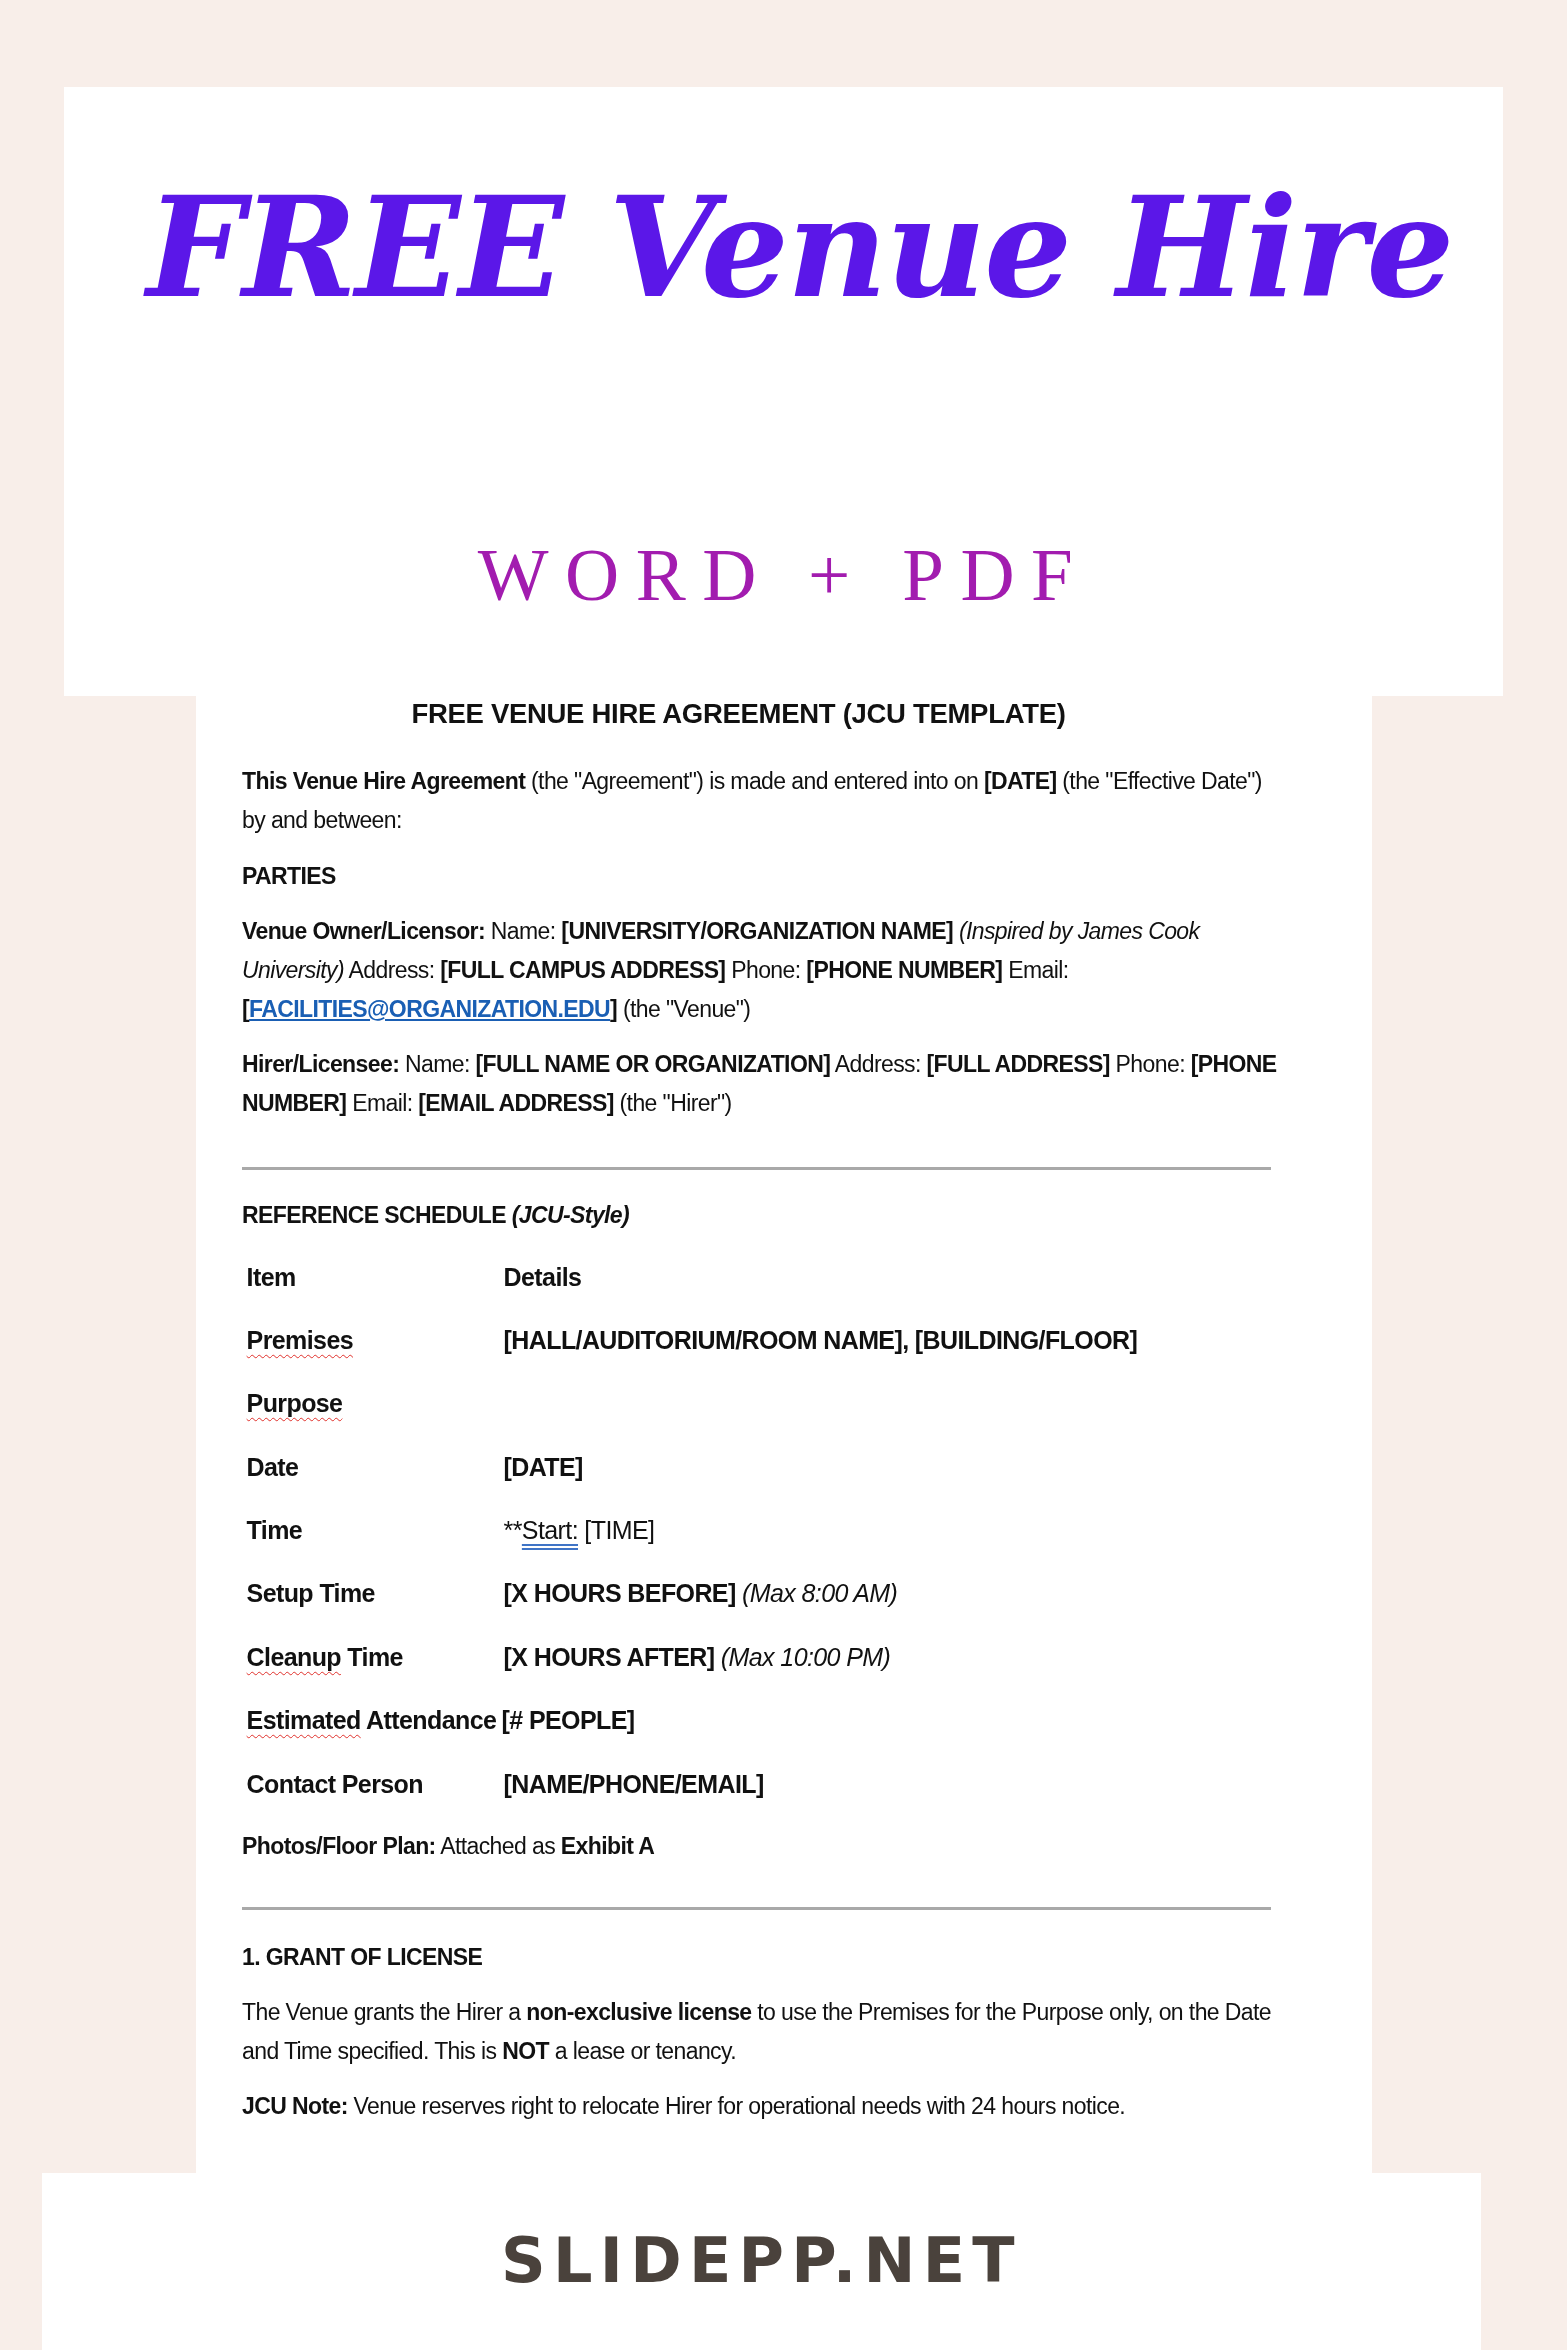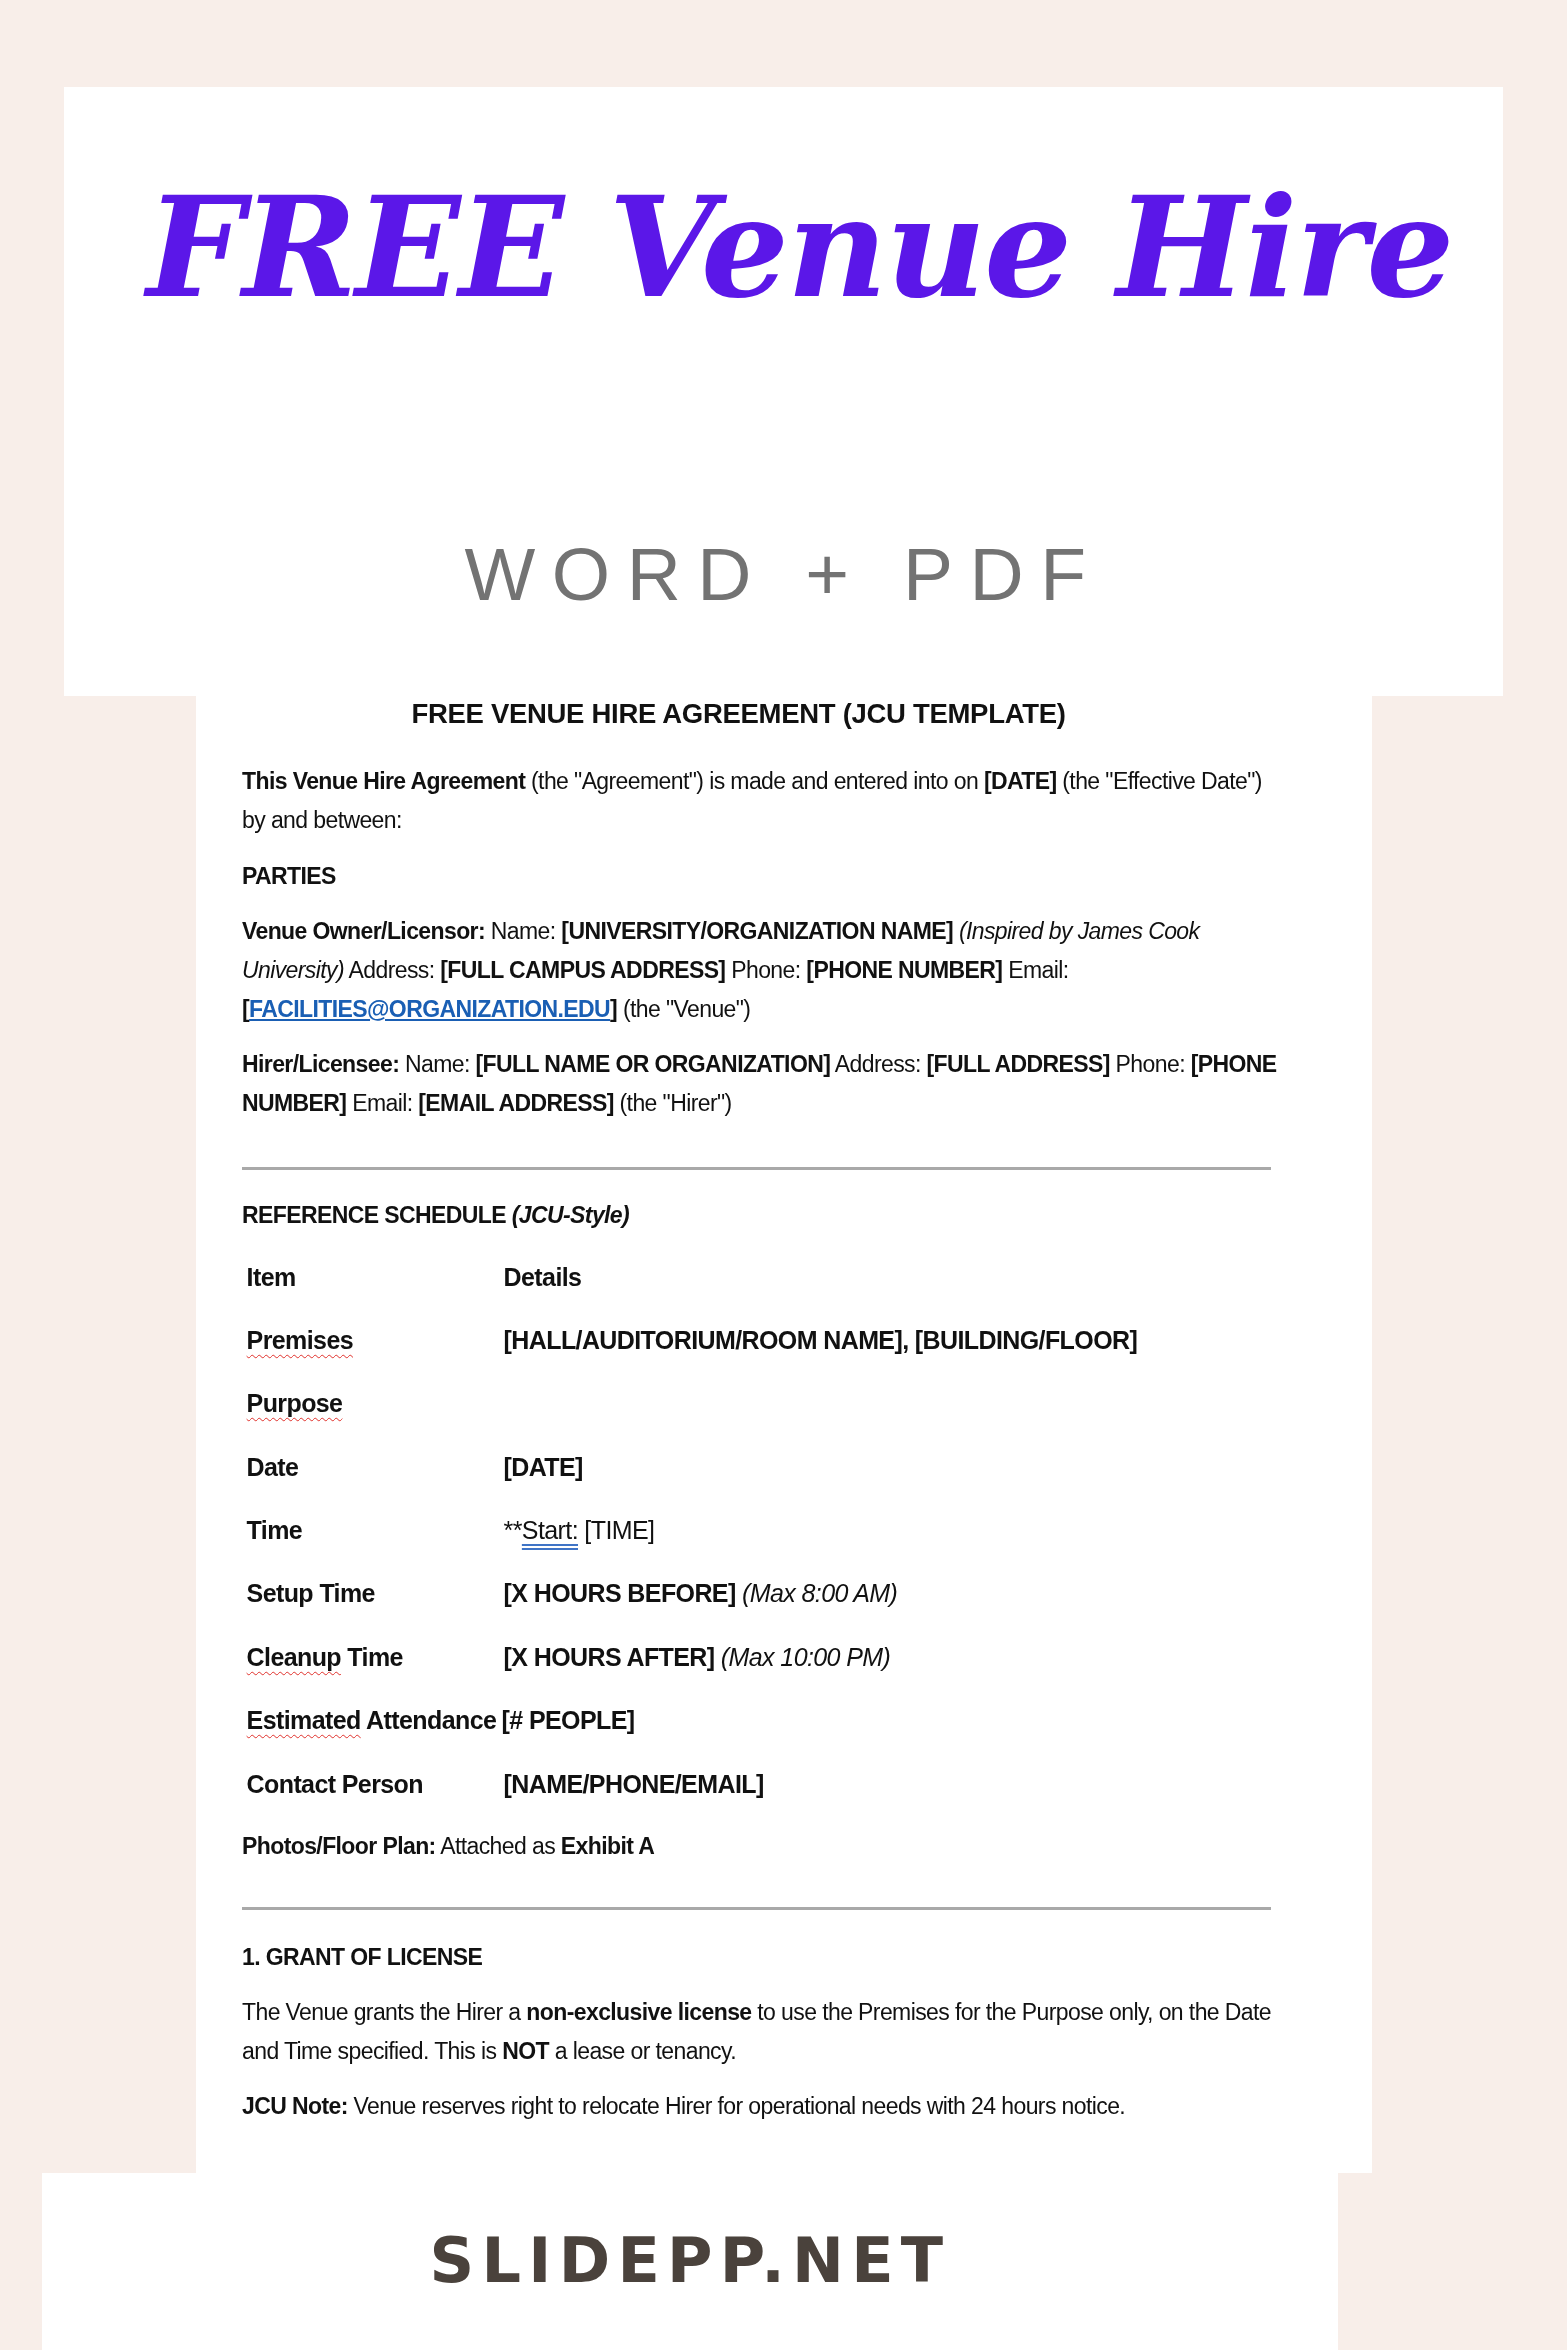--- a/index.html
+++ b/index.html
@@ -36,23 +36,23 @@
       letter-spacing: -1.8px;
     }
     .hero-title.line1 { top: 92px; }
     .hero-title.line2 { top: 271px; }
     .hero-sub {
       position: absolute;
       left: 0;
       width: 100%;
       top: 450px;
       text-align: center;
-      font-family: Liberation Sans, sans-serif;
+      font-family: Liberation Serif, serif;
       font-size: 75px;
-      color: #737373;
+      color: #a21caf;
       letter-spacing: 16.5px;
       line-height: 1;
     }
     .doc {
       position: absolute;
       left: 196px;
       top: 696px;
       width: 1176px;
       height: 1477px;
       background: #ffffff;
@@ -127,21 +127,21 @@
       text-decoration-thickness: 1.4px;
     }
     .blue-ul {
       text-decoration: underline double #3f74c6;
       text-underline-offset: 4.6px;
     }
     .footer-box {
       position: absolute;
       left: 42px;
       top: 2173px;
-      width: 1296px;
+      width: 1439px;
       height: 178px;
       background: #ffffff;
     }
     .footer-text {
       position: absolute;
       left: 0;
       width: 100%;
       top: 57px;
       text-align: center;
       font-family: "DejaVu Sans", sans-serif;

